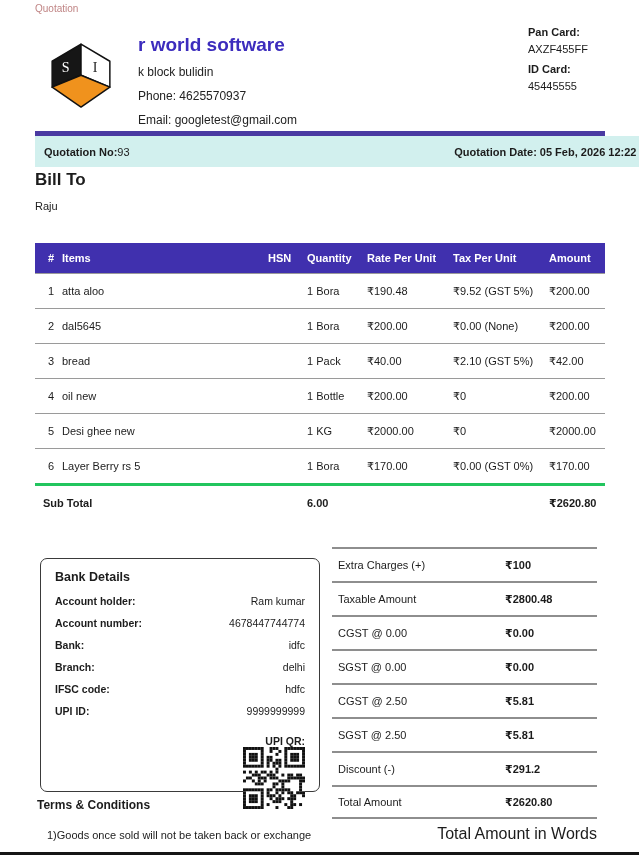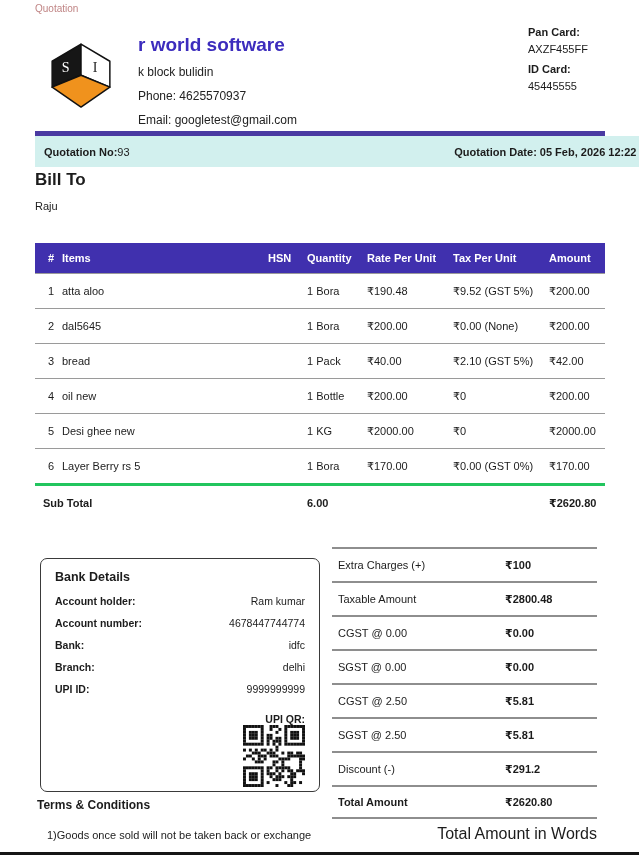--- a/index.html
+++ b/index.html
@@ -55,21 +55,21 @@
   .terms-title{position:absolute;left:37px;top:798px;font-size:12px;font-weight:bold;}
   .terms-item{position:absolute;left:47px;top:829px;font-size:11px;}
 
   
   .summary{position:absolute;left:332px;top:547px;width:265px;font-size:11px;}
   .sum-row{display:flex;align-items:center;height:34px;border-top:2px solid #8e8e8e;
            box-sizing:border-box;padding-left:6px;}
   .sum-row:last-of-type{border-bottom:2px solid #8e8e8e;}
   .sum-row .k{width:167px;}
   .sum-row .v{font-weight:bold;}
-  .sum-row.strong .k{font-weight:bold;}
+  .sum-row.strong .k{font-weight:normal;}
   .words-title{position:absolute;left:332px;top:825px;width:265px;text-align:right;
                font-size:16px;font-weight:normal;}
 
   .page-edge{position:absolute;left:0;bottom:1px;width:639px;height:3px;background:#151515;}
 </style>
 </head>
 <body>
 
 <div class="page">
 
@@ -199,20 +199,24 @@
       <span class="k">Account number:</span>
       <span class="v">4678447744774</span>
     </div>
     <div class="bank-row">
       <span class="k">Bank:</span>
       <span class="v">idfc</span>
     </div>
     <div class="bank-row">
       <span class="k">Branch:</span>
       <span class="v">delhi</span>
+    </div>
+    <div class="bank-row">
+      <span class="k">IFSC code:</span>
+      <span class="v">hdfc</span>
     </div>
     <div class="bank-row">
       <span class="k">UPI ID:</span>
       <span class="v">9999999999</span>
     </div>
     <div class="qr-row">
       <span class="k">UPI QR:</span>
       <svg class="qr" id="qr-svg" viewBox="0 0 63 63">
           <rect width="63" height="63" fill="#fff"></rect>
           <rect x="0" y="0" width="3" height="3" fill="#111"></rect>

